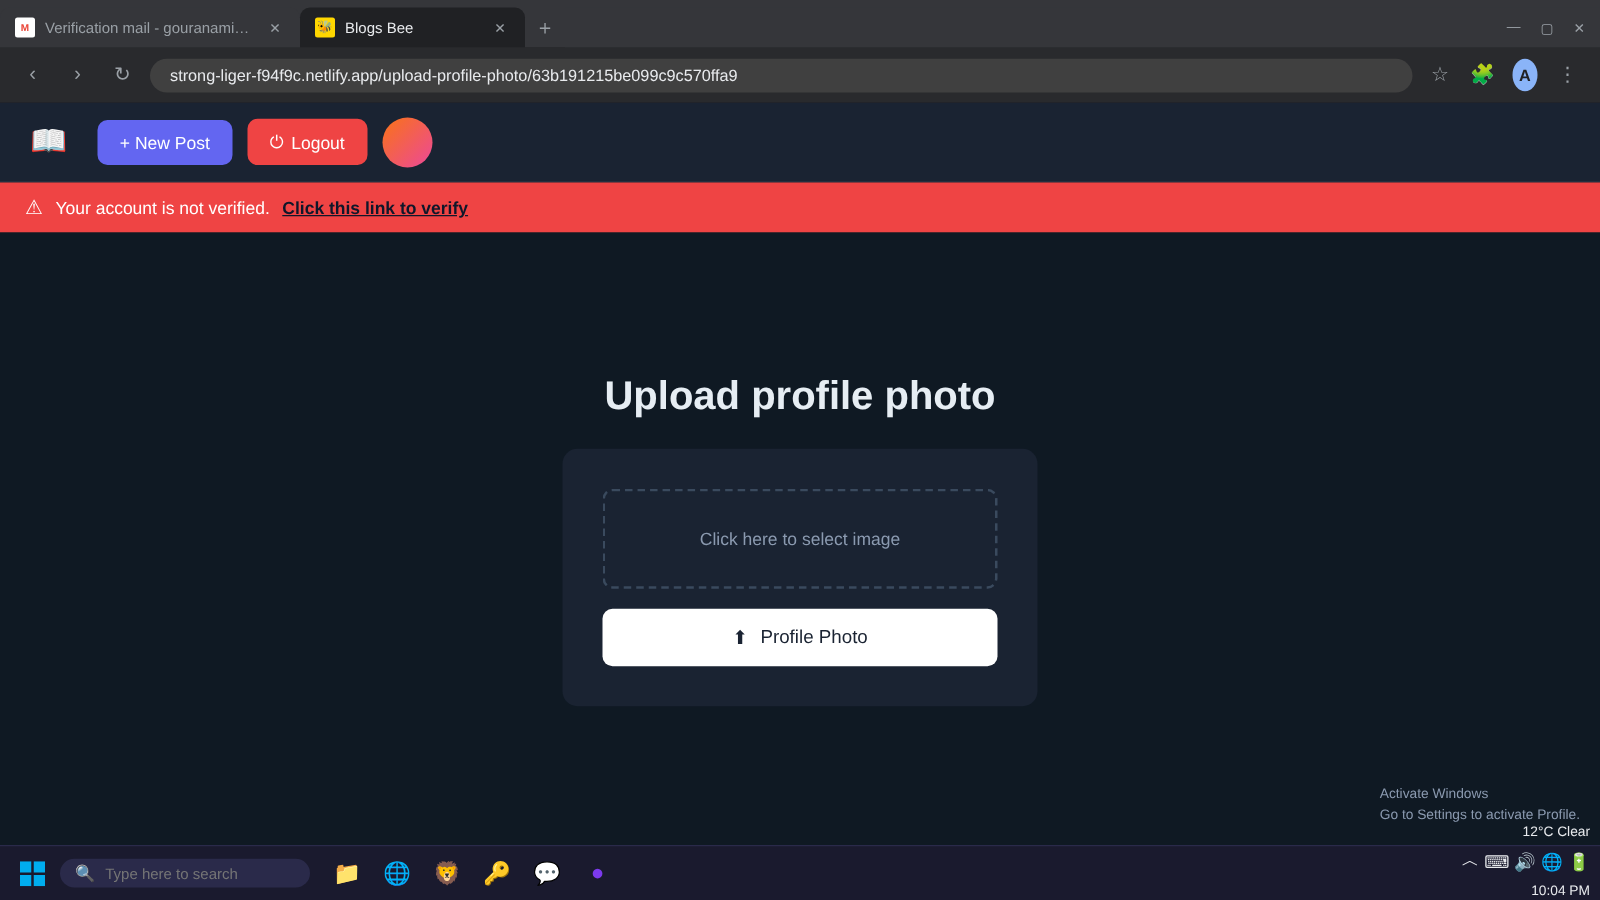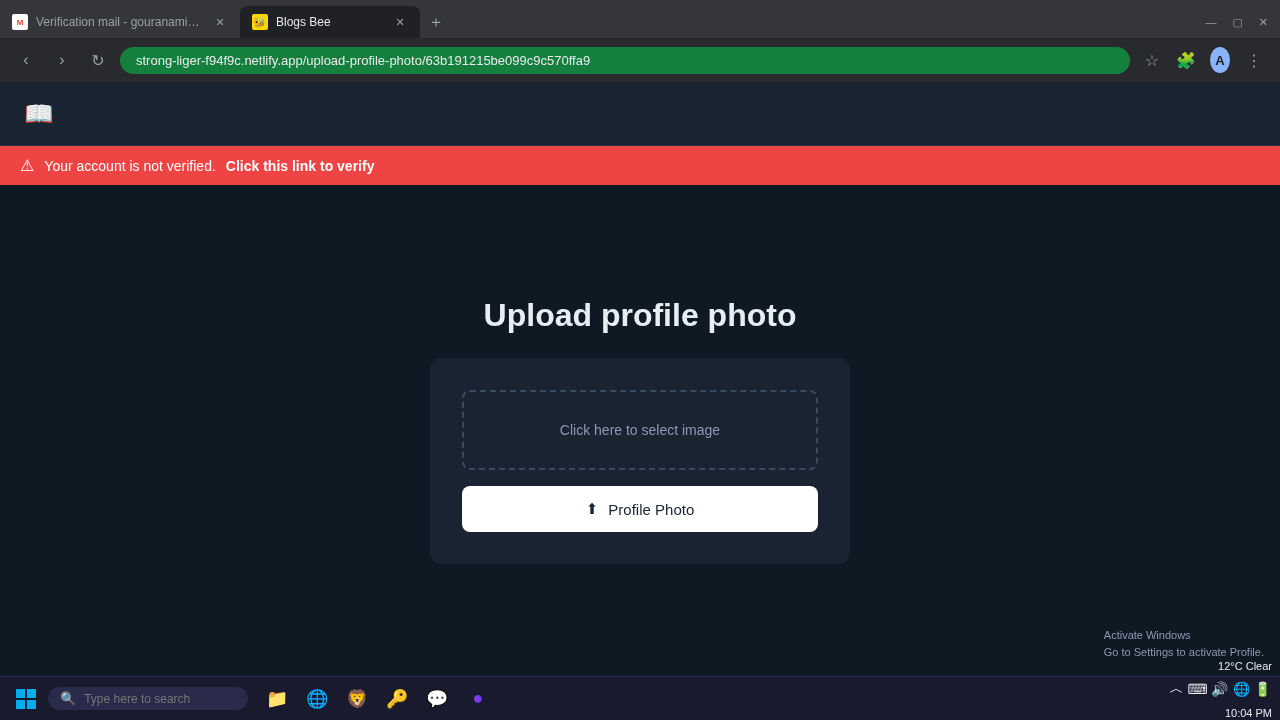--- a/index.html
+++ b/index.html
@@ -17,21 +17,21 @@
     .tab-favicon.bee { background: #ffd700; }
     .tab-title { flex: 1; white-space: nowrap; overflow: hidden; text-overflow: ellipsis; }
     .tab-close { width: 16px; height: 16px; border-radius: 50%; display: flex; align-items: center; justify-content: center; font-size: 11px; color: #9aa0a6; cursor: pointer; }
     .tab-new { background: none; border: none; color: #9aa0a6; font-size: 16px; padding: 0 8px; cursor: pointer; height: 32px; display: flex; align-items: center; justify-content: center; }
     .tab-spacer { flex: 1; background: #35363a; height: 32px; display: flex; align-items: center; justify-content: flex-end; padding-right: 8px; gap: 8px; }
     .win-ctrl { color: #9aa0a6; font-size: 11px; cursor: pointer; padding: 2px 4px; }
 
     
     .address-bar { background: #292a2d; display: flex; align-items: center; padding: 6px 12px; gap: 8px; height: 44px; }
     .nav-btn { background: none; border: none; color: #9aa0a6; cursor: pointer; font-size: 16px; padding: 4px; border-radius: 50%; width: 28px; height: 28px; display: flex; align-items: center; justify-content: center; }
-    .address-input { flex: 1; background: #15803d; border: none; border-radius: 20px; padding: 6px 16px; color: #e8eaed; font-size: 13px; outline: none; }
+    .address-input { flex: 1; background: #404040; border: none; border-radius: 20px; padding: 6px 16px; color: #e8eaed; font-size: 13px; outline: none; }
     .toolbar-icons { display: flex; align-items: center; gap: 6px; }
     .toolbar-icon { color: #9aa0a6; font-size: 16px; cursor: pointer; padding: 4px; border-radius: 50%; width: 28px; height: 28px; display: flex; align-items: center; justify-content: center; }
     .profile-circle { width: 26px; height: 26px; border-radius: 50%; background: #8ab4f8; display: flex; align-items: center; justify-content: center; color: #202124; font-size: 13px; font-weight: bold; cursor: pointer; }
 
     
     .app-content { flex: 1; display: flex; flex-direction: column; overflow: hidden; }
 
     
     .navbar { background: #1a2332; display: flex; align-items: center; padding: 0 24px; height: 64px; border-bottom: 1px solid #2a3444; }
     .logo { display: flex; align-items: center; gap: 8px; margin-right: 24px; }
@@ -39,29 +39,29 @@
     .nav-links { display: flex; gap: 4px; flex: 1; }
     .nav-link { padding: 8px 16px; border-radius: 6px; font-size: 15px; color: #c9d1d9; cursor: pointer; text-decoration: none; }
     .navbar-actions { display: flex; align-items: center; gap: 12px; }
     .btn-new-post { background: #6366f1; color: #fff; border: none; border-radius: 8px; padding: 10px 18px; font-size: 14px; cursor: pointer; display: flex; align-items: center; gap: 6px; font-weight: 500; }
     .btn-logout { background: #ef4444; color: #fff; border: none; border-radius: 8px; padding: 10px 18px; font-size: 14px; cursor: pointer; display: flex; align-items: center; gap: 6px; font-weight: 500; }
     .avatar-placeholder { width: 40px; height: 40px; border-radius: 50%; background: linear-gradient(135deg, #f97316, #ec4899); cursor: pointer; }
 
     
     .notification-banner { background: #ef4444; padding: 10px 20px; display: flex; align-items: center; gap: 10px; font-size: 14px; }
     .banner-icon { font-size: 16px; }
-    .banner-link { color: #ffffff; font-weight: bold; cursor: pointer; }
+    .banner-link { color: #0f172a; font-weight: bold; text-decoration: underline; cursor: pointer; }
 
     
     .main-content { flex: 1; display: flex; align-items: center; justify-content: center; background: #0f1923; padding: 10px; }
 
     
     .upload-section { display: flex; flex-direction: column; align-items: center; gap: 24px; }
     .upload-title { font-size: 32px; font-weight: 700; color: #e6edf3; }
-    .upload-card { background: #1a2332; border-radius: 12px; padding: 32px; width: 420px; display: flex; flex-direction: column; gap: 16px; }
+    .upload-card { background: #1a2332; border-radius: 12px; padding: 32px; width: 380px; display: flex; flex-direction: column; gap: 16px; }
     .image-select-area { border: 2px dashed #3a4a5e; border-radius: 8px; padding: 28px 40px; display: flex; align-items: center; justify-content: center; cursor: pointer; color: #8b9ab0; font-size: 14px; min-height: 80px; }
     .file-info { color: #8b9ab0; font-size: 12px; text-align: center; }
     .btn-upload { background: #fff; color: #1a2332; border: none; border-radius: 8px; padding: 14px 20px; font-size: 15px; cursor: pointer; display: flex; align-items: center; justify-content: center; gap: 10px; font-weight: 500; width: 100%; }
 
     
     .taskbar { background: #1a1a2e; height: 44px; display: flex; align-items: center; padding: 0 8px; gap: 4px; border-top: 1px solid #2a2a4a; }
     .taskbar-start { width: 36px; height: 36px; display: flex; align-items: center; justify-content: center; cursor: pointer; }
     .taskbar-search { flex: 0 0 auto; background: #2a2a4a; border-radius: 20px; padding: 4px 12px; display: flex; align-items: center; gap: 8px; width: 200px; }
     .taskbar-search input { background: none; border: none; color: #e8eaed; font-size: 12px; outline: none; width: 100%; }
     .taskbar-icons { display: flex; gap: 4px; align-items: center; flex: 1; justify-content: flex-start; margin-left: 8px; }
@@ -109,20 +109,28 @@
       </div>
       <div class="toolbar-icon">⋮</div>
     </div>
   </div>
 
   <div class="app-content">
 
     <nav class="navbar">
       <div class="logo">
         <span class="logo-icon">📖</span>
+      </div>
+      <div class="navbar-actions">
+        <button class="btn-new-post">+ New Post</button>
+        <button class="btn-logout">
+          <span>⏻</span>
+          <span>Logout</span>
+        </button>
+        <div class="avatar-placeholder"></div>
       </div>
     </nav>
 
     <div class="notification-banner">
       <span class="banner-icon">⚠</span>
       <span>Your account is not verified.</span>
       <a class="banner-link">Click this link to verify</a>
     </div>
 
     <div class="main-content">

